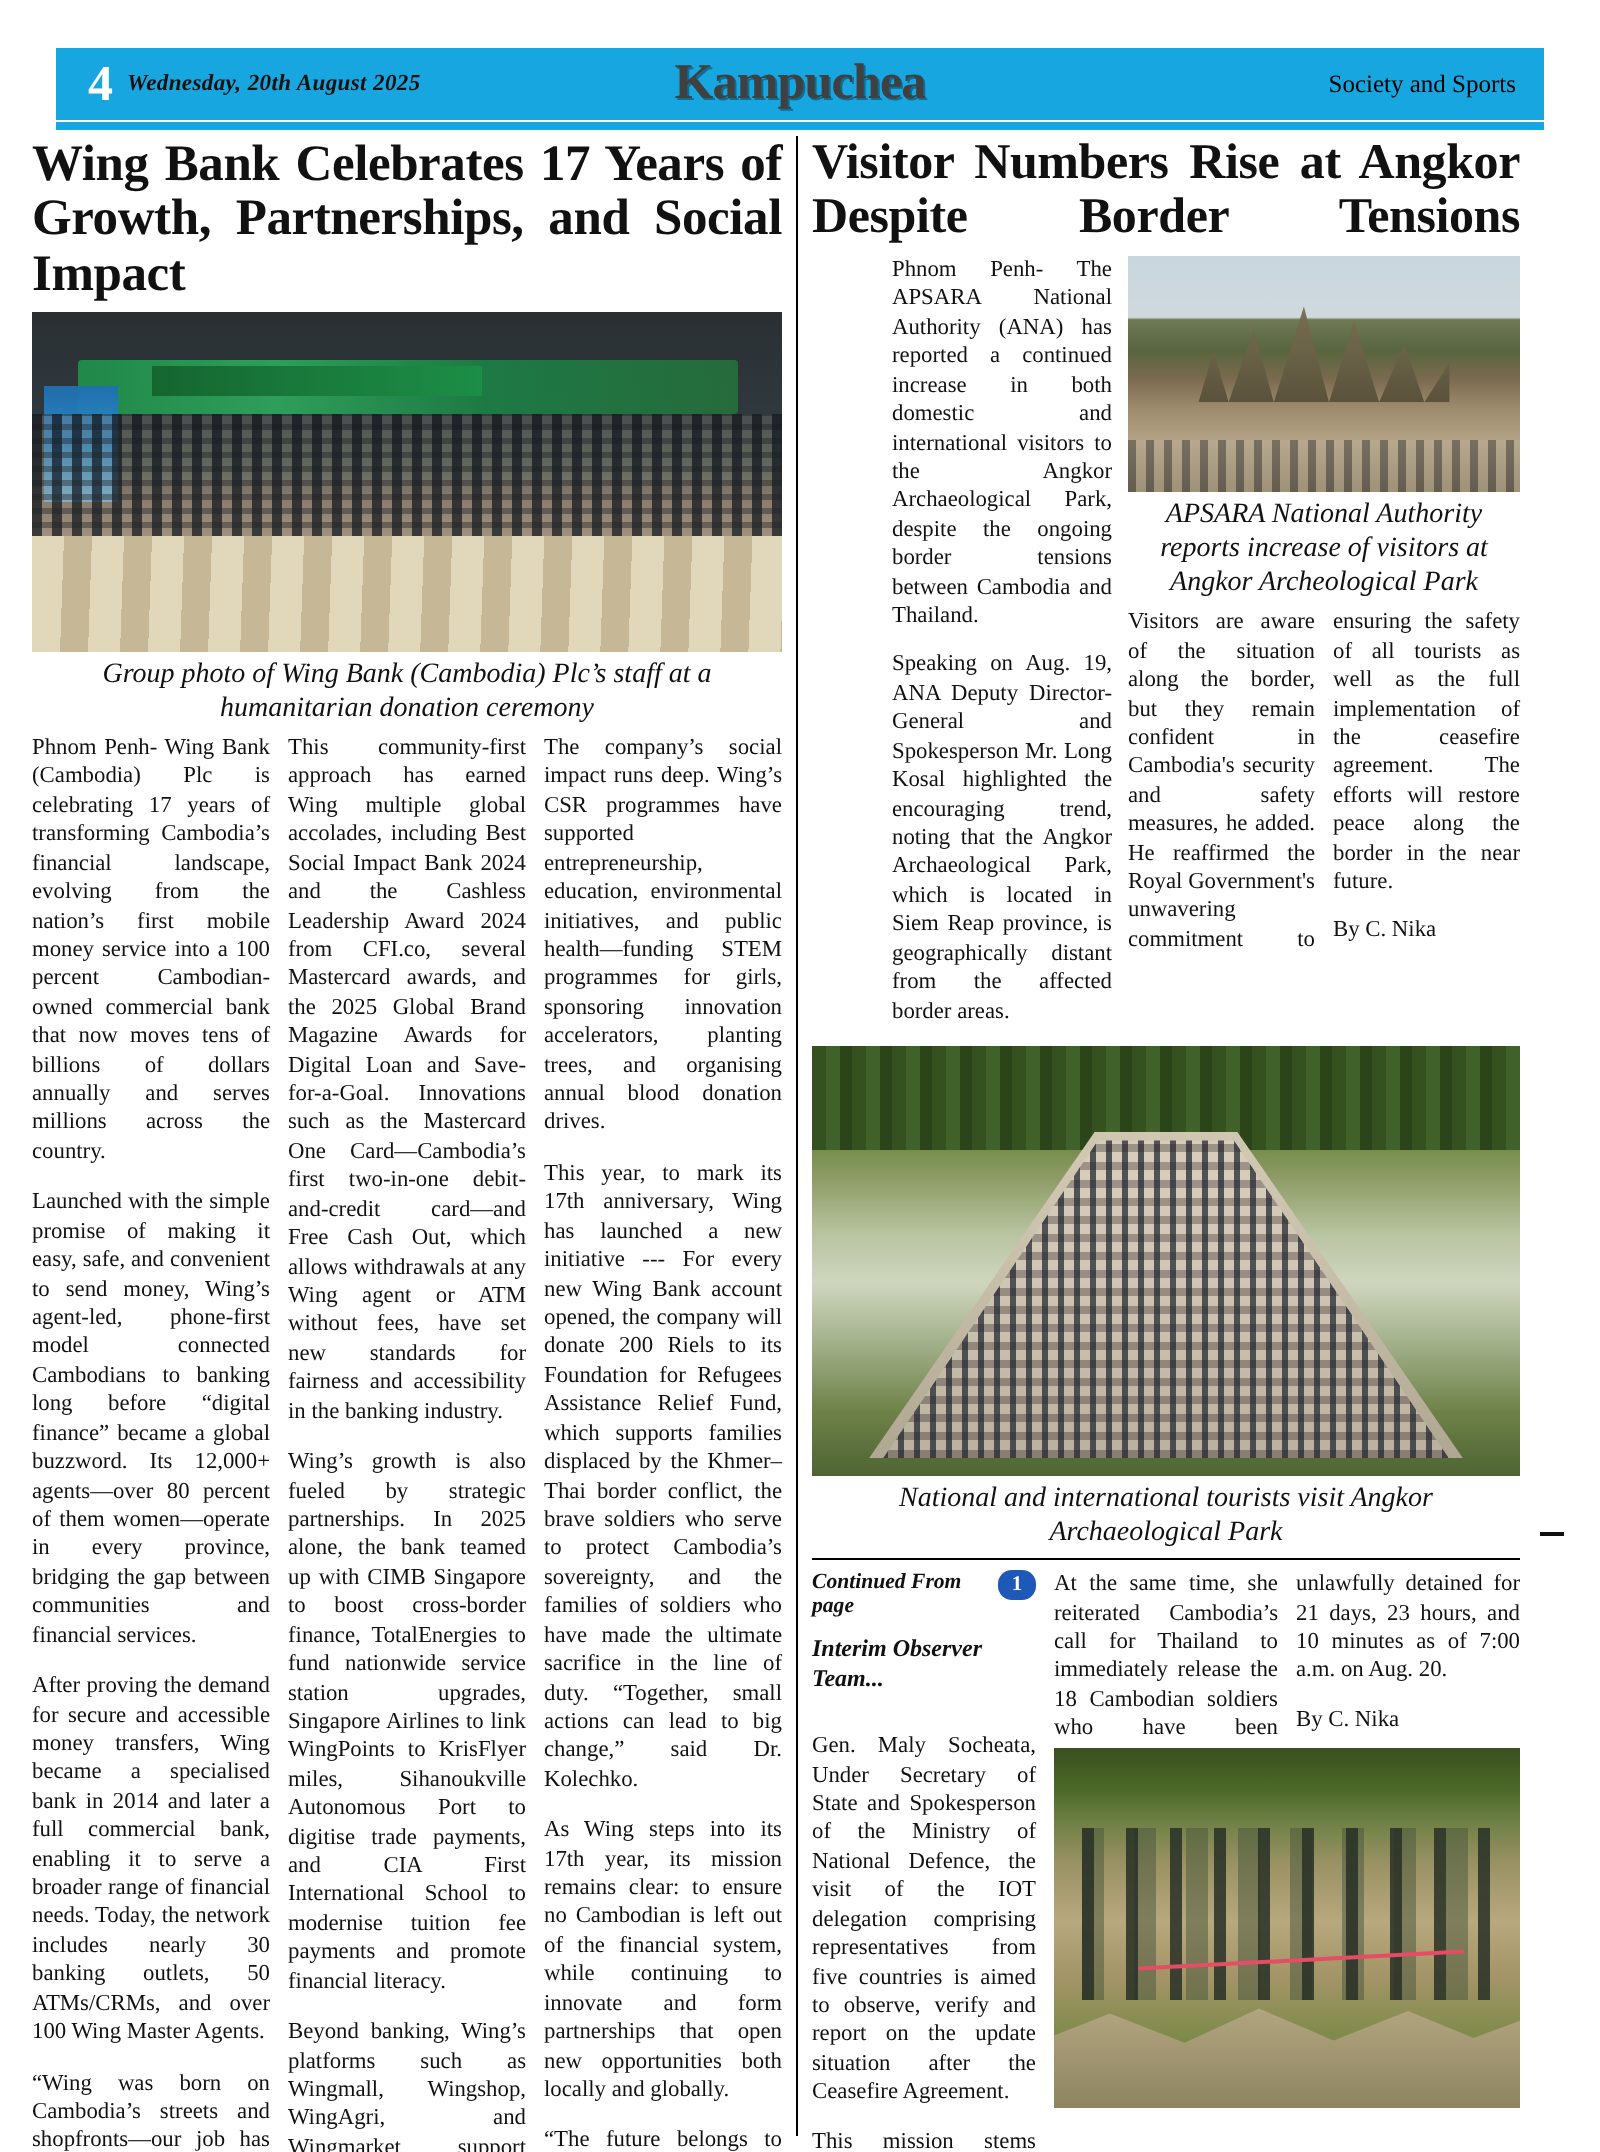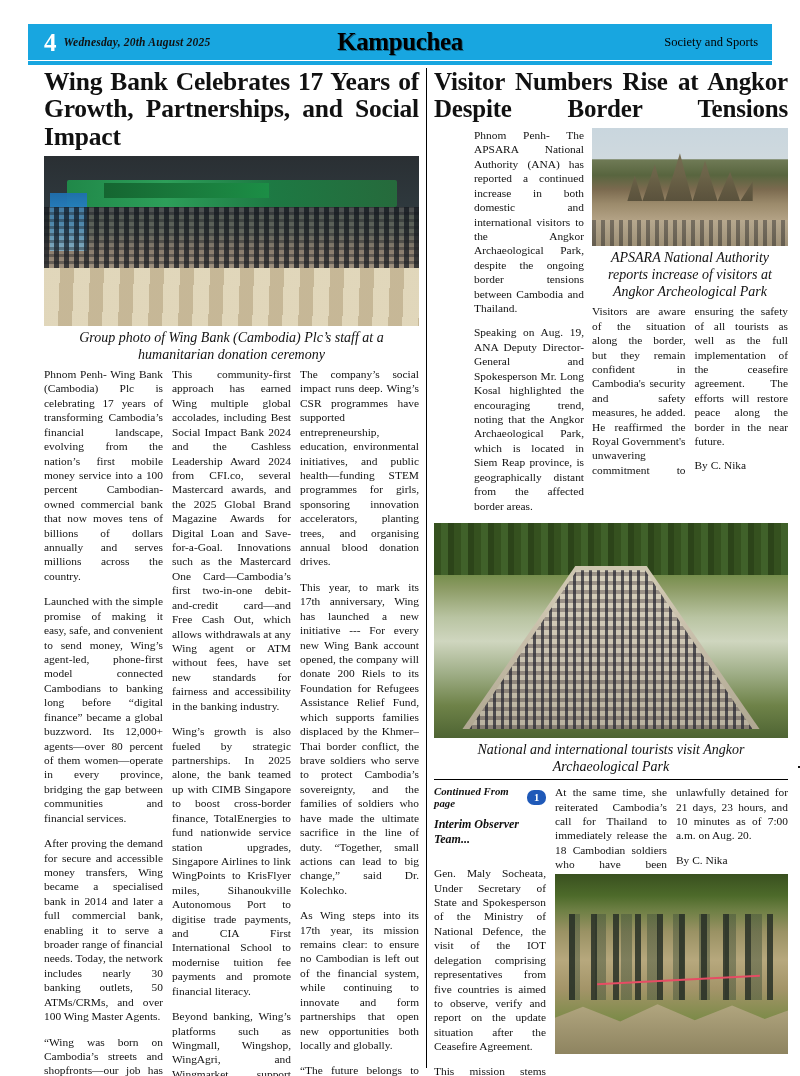--- a/index.html
+++ b/index.html
@@ -35,21 +35,21 @@
     font-weight: bold; font-size: 25px; color: #d0021b;
     letter-spacing: -0.4px;
     text-shadow: 1px 1px 0 rgba(0,0,0,.35);
     font-family: "Liberation Serif","DejaVu Serif",serif;
   }
   .m-section {
     margin-left: auto; padding-right: 14px; font-size: 12.5px; color: #000000;
   }
 
   
-  .content { position:absolute; left:44px; top:68px; width:744px; height:1000px; }
+  .content { position:absolute; left:16px; top:68px; width:744px; height:1000px; }
   .left-art { position:absolute; left:0; top:0; width:375px; }
   .vrule { position:absolute; left:382px; top:0; width:1px; height:1000px; background:#000; }
   .right-art { position:absolute; left:390px; top:0; width:354px; }
 
   h1.headline {
     margin: 0 0 6px 0;
     font-size: 25.5px; line-height: 1.07; font-weight: bold;
     letter-spacing: -0.2px;
     text-align: justify; text-align-last: justify;
     font-family: "Liberation Serif","DejaVu Serif",serif;
@@ -67,21 +67,21 @@
   .body-txt p {
     margin: 0 0 11px 0;
     font-size: 11.4px; line-height: 1.265;
     text-align: justify;
     hyphens: auto; -webkit-hyphens: auto;
   }
   .body-txt.tight p { margin-bottom: 10px; }
 
   .hr-blk { border:0; border-top:1px solid #000; margin: 4px 0 5px 0; }
 
-  .cont-line { display:flex; align-items:center; gap:7px; margin:0 0 8px 0; }
+  .cont-line { display:flex; gap:7px; margin:0 0 8px 0; }
   .cont-line .lbl { font-style: italic; font-weight: bold; font-size: 10.8px; }
   .badge {
     display:inline-flex; align-items:center; justify-content:center;
     min-width: 19px; height: 15px; padding: 0 5px;
     background:#1f59b8; color:#fff; border-radius: 7px;
     font-size: 10.5px; font-weight: bold; font-style: normal;
   }
   .kicker { font-style: italic; font-weight: bold; font-size: 12px; margin: 0 0 19px 0; }
 
   
@@ -193,21 +193,21 @@
   }
 </style>
 </head>
 <body>
 
 <div class="page">
 
   <div class="masthead" style="background: rgb(24, 166, 224);">
     <span class="m-pagenum">4</span>
     <span class="m-date">Wednesday, 20th August 2025</span>
-    <span class="m-title" style="color: #000000;">Kampuchea</span>
+    <span class="m-title" style="color: #404040;">Kampuchea</span>
     <span class="m-section">Society and Sports</span>
   </div>
 
   <div class="content">
 
     <div class="left-art">
       <h1 class="headline">Wing Bank Celebrates 17 Years of Growth, Partnerships, and Social Impact</h1>
 
       <div class="photo-cap-wrap">
         <div class="photo ph-wing">

